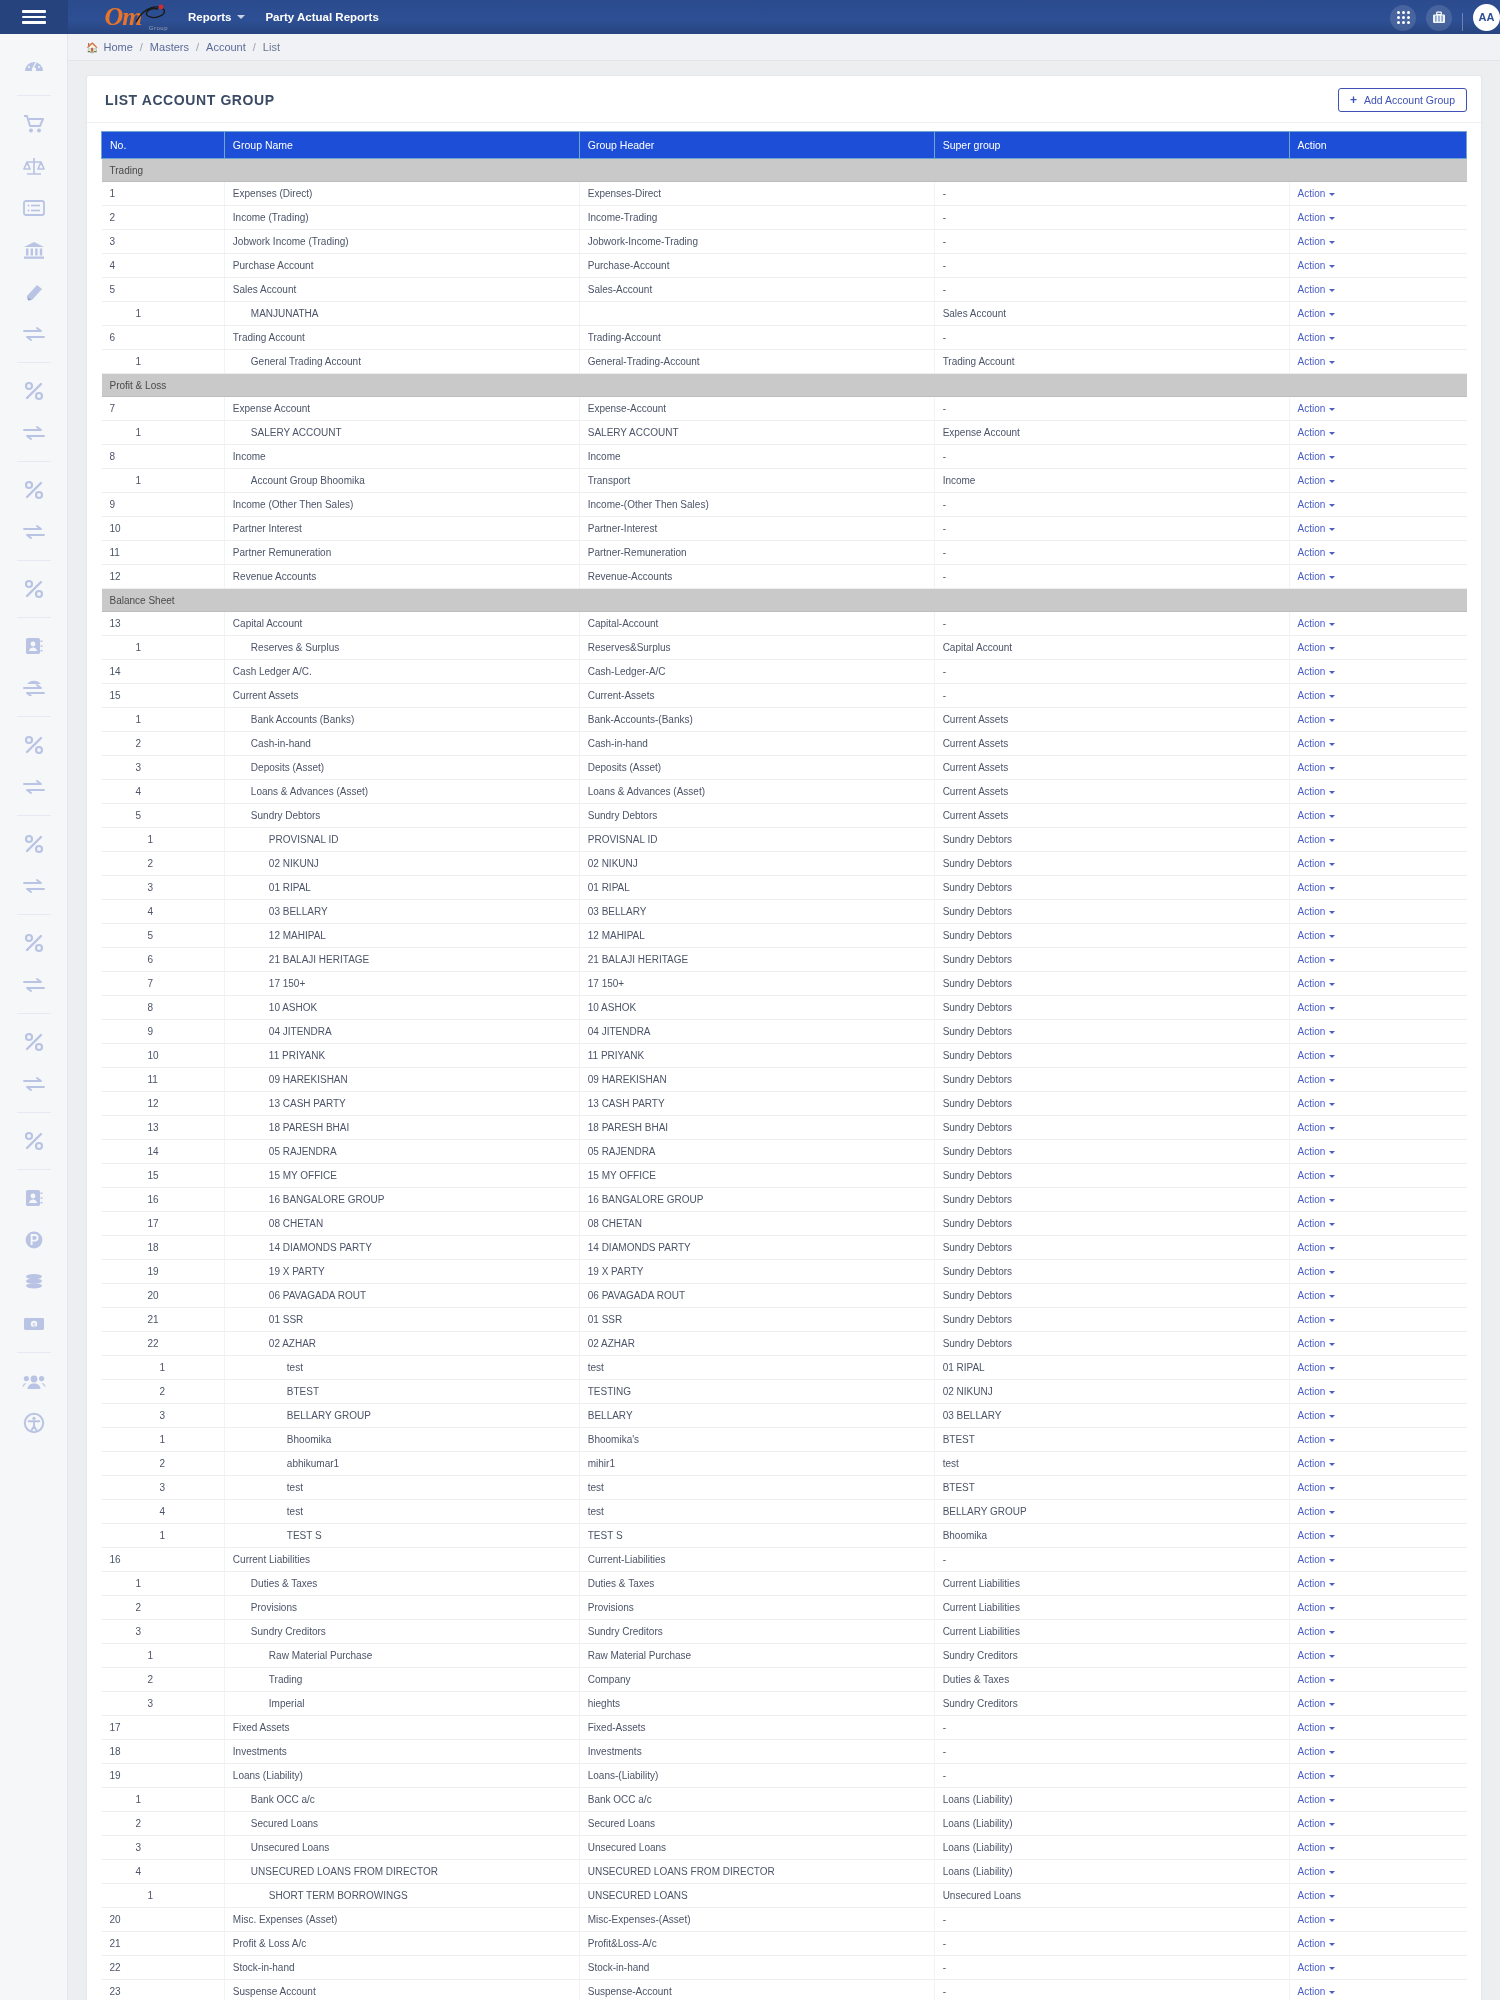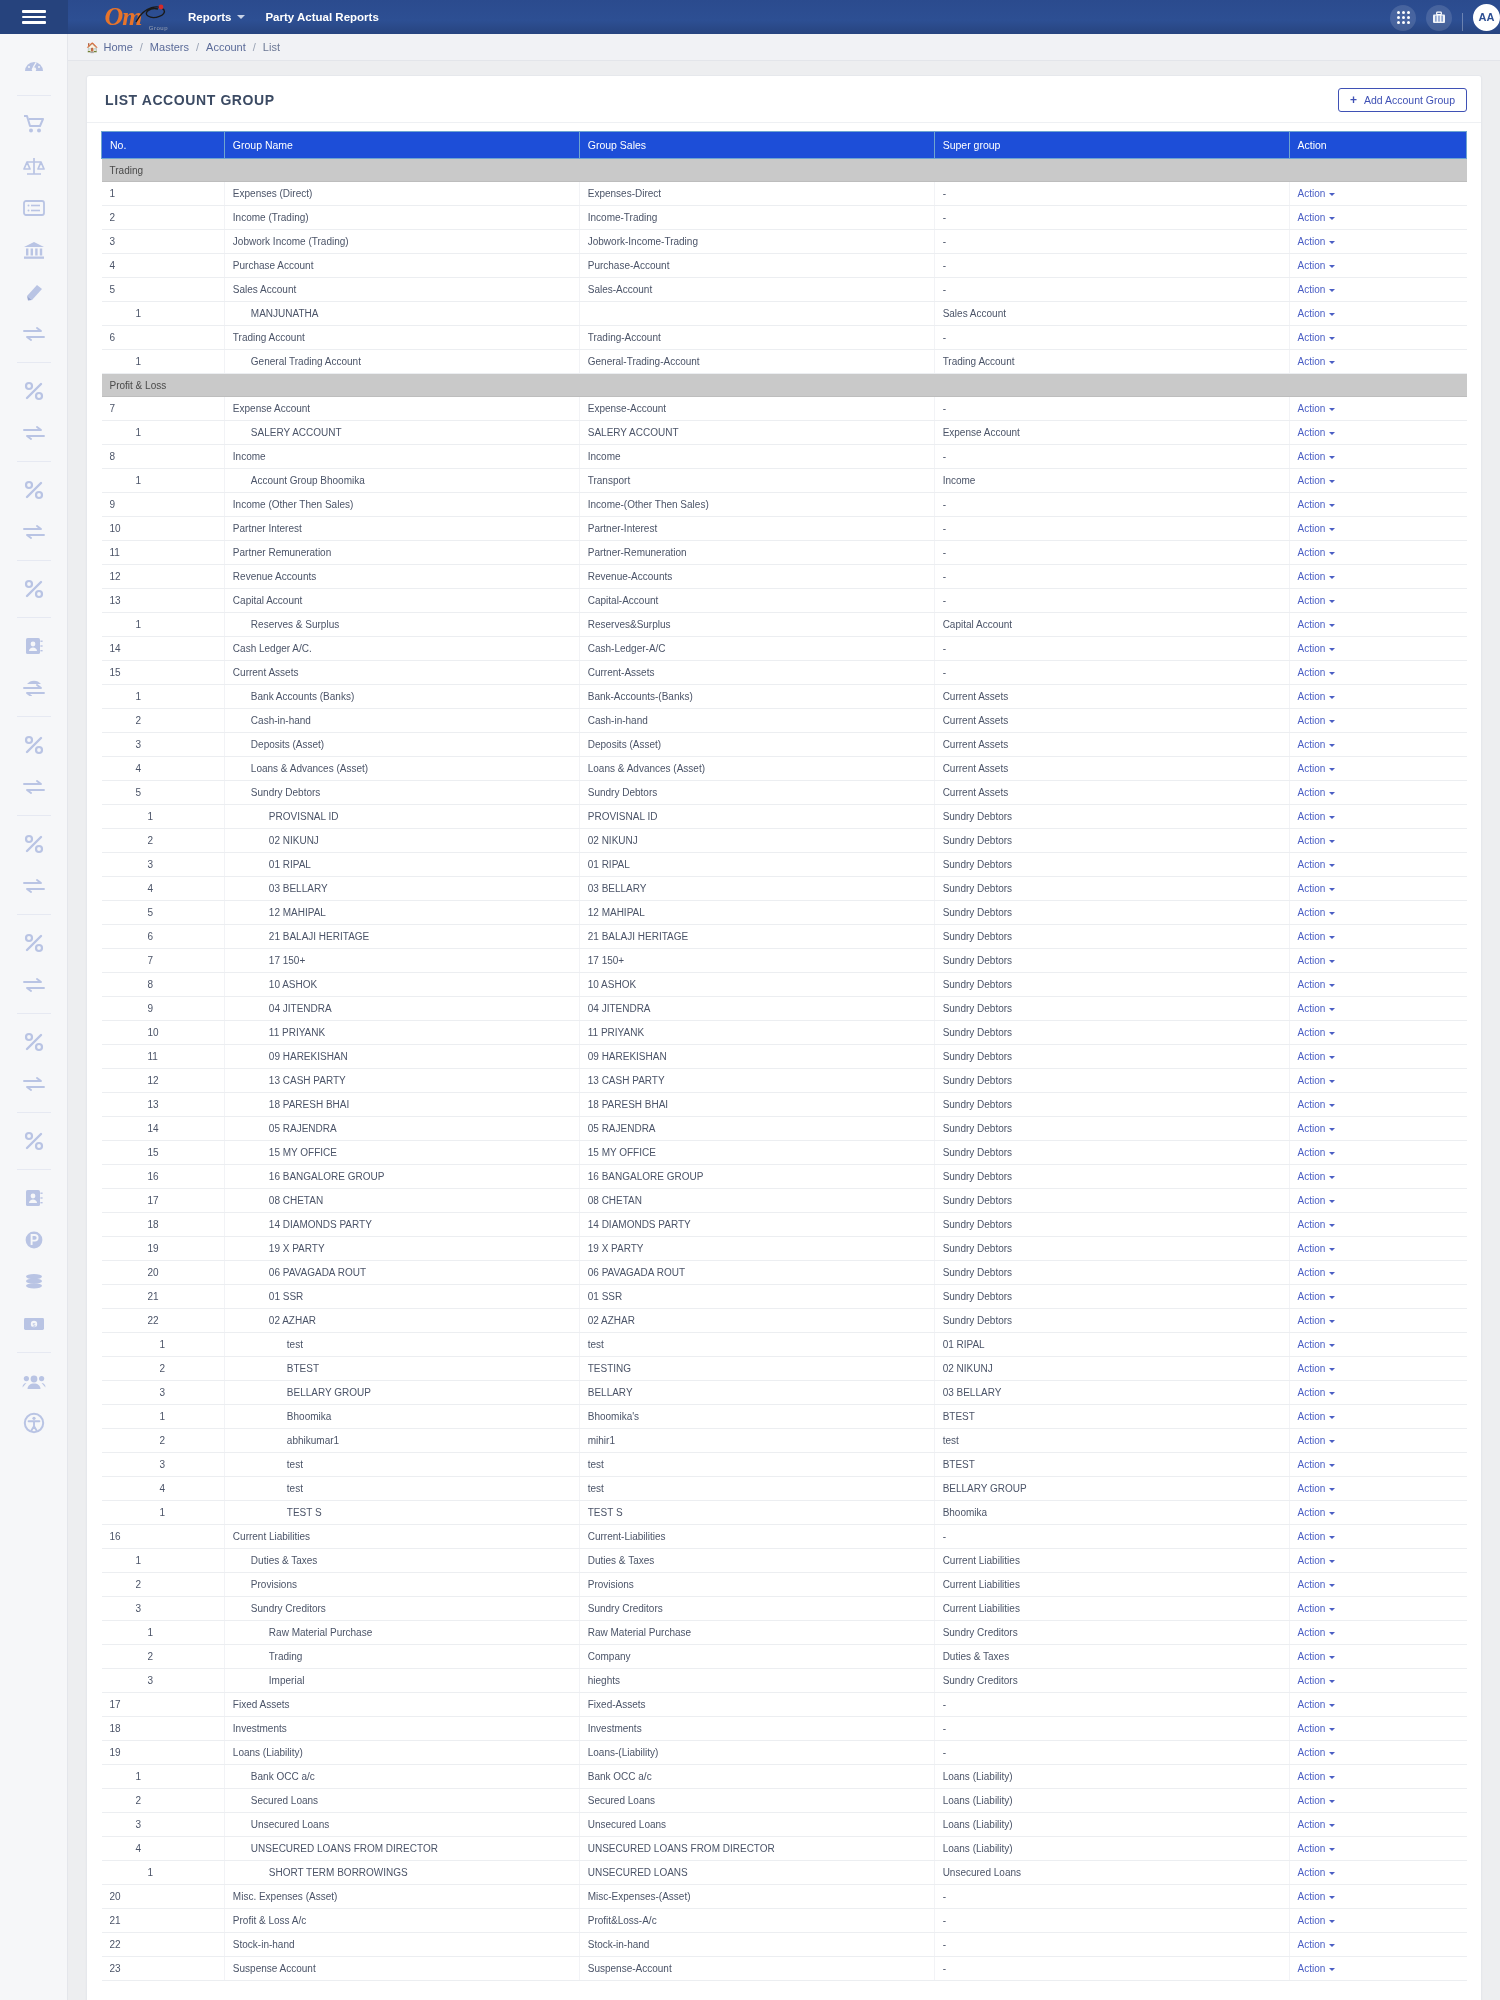--- a/index.html
+++ b/index.html
@@ -519,21 +519,21 @@
               <col class="c-no">
                 <col class="c-name">
                 <col class="c-head">
                 <col class="c-super">
                 <col class="c-act">
             </colgroup>
             <thead>
               <tr>
                 <th>No.</th>
                 <th>Group Name</th>
-                <th>Group Sales</th>
+                <th>Group Header</th>
                 <th>Super group</th>
                 <th>Action</th>
               </tr>
             </thead>
             <tbody id="tbody">
                 <tr class="section">
                   <td colspan="5">Trading</td>
                 </tr>
                 <tr>
                   <td class="nolvl0">1</td>
@@ -643,20 +643,23 @@
                   <td class="lvl0">-</td>
                   <td><span class="act">Action<i class="cr"></i></span></td>
                 </tr>
                 <tr>
                   <td class="nolvl0">12</td>
                   <td class="lvl0">Revenue Accounts</td>
                   <td class="lvl0">Revenue-Accounts</td>
                   <td class="lvl0">-</td>
                   <td><span class="act">Action<i class="cr"></i></span></td>
                 </tr>
+                <tr class="section">
+                  <td colspan="5">Balance Sheet</td>
+                </tr>
                 <tr>
                   <td class="nolvl0">13</td>
                   <td class="lvl0">Capital Account</td>
                   <td class="lvl0">Capital-Account</td>
                   <td class="lvl0">-</td>
                   <td><span class="act">Action<i class="cr"></i></span></td>
                 </tr>
                 <tr>
                   <td class="nolvl1">1</td>
                   <td class="lvl1">Reserves &amp; Surplus</td>

